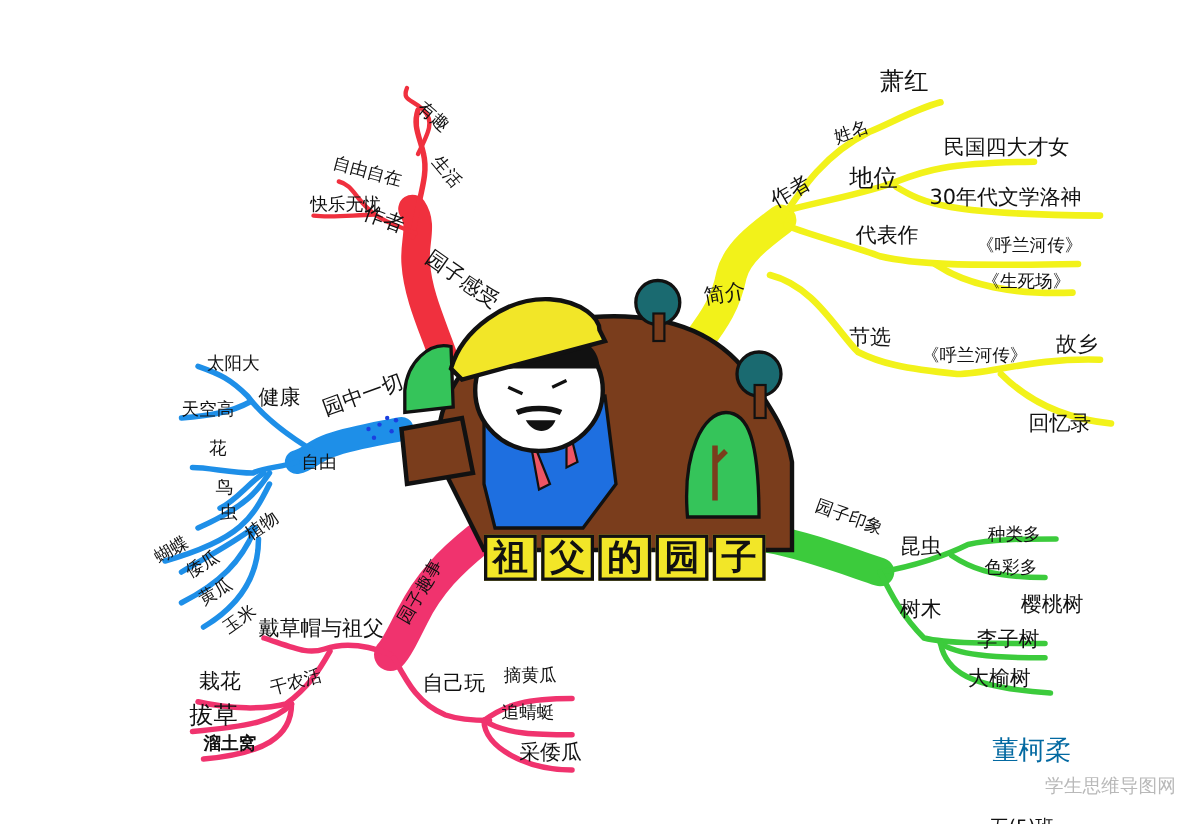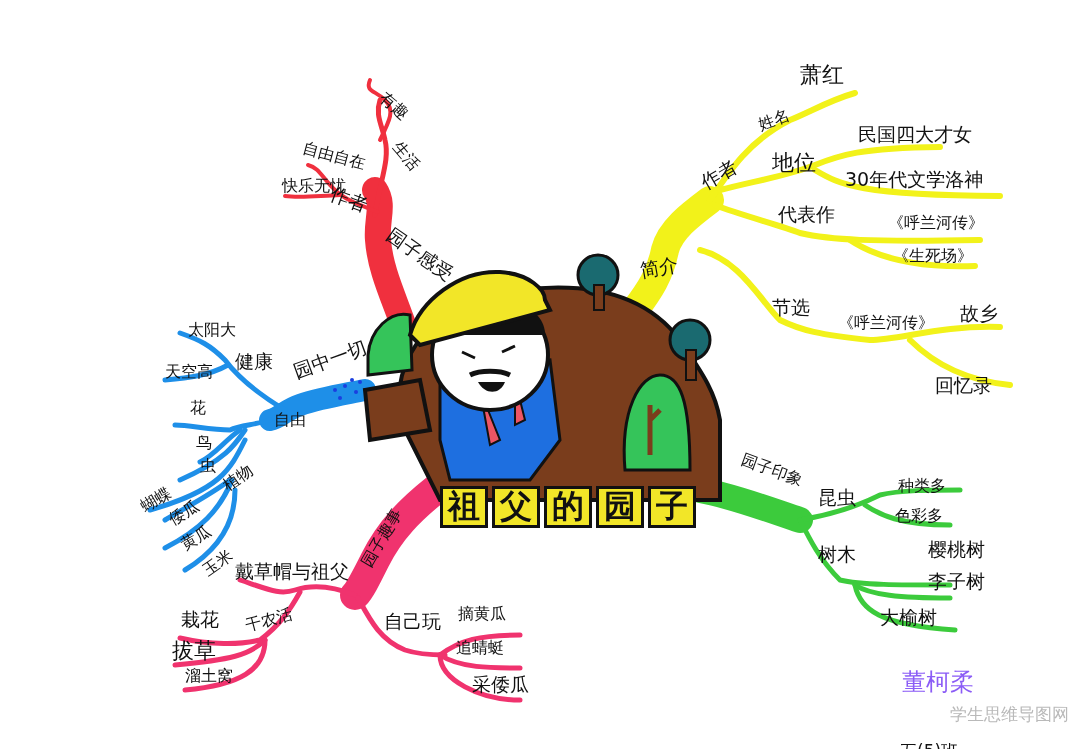--- a/index.html
+++ b/index.html
@@ -3,21 +3,21 @@
 <meta charset="utf-8">
 <style>
   html,body{margin:0;padding:0;background:#ffffff;}
   body{width:1080px;height:749px;position:relative;overflow:hidden;font-family:"DejaVu Sans",sans-serif;}
   #canvas{position:absolute;left:0;top:0;width:1080px;height:749px;}
   .lbl{position:absolute;color:#111;font-size:19px;line-height:1;white-space:nowrap;font-family:"DejaVu Sans",sans-serif;}
   .lbl.sm{font-size:16px;}
   .lbl.lg{font-size:22px;}
   .title-box{position:absolute;top:486px;left:440px;display:flex;gap:4px;}
   .title-char{width:48px;height:42px;background:#f2e628;border:3px solid #111;display:flex;align-items:center;justify-content:center;font-size:32px;font-weight:bold;color:#111;box-sizing:border-box;}
-  .signature{position:absolute;left:902px;top:666px;font-size:24px;color:#8b5cf6;}
+  .signature{position:absolute;left:902px;top:666px;font-size:24px;color:#0369a1;}
   .class-name{position:absolute;left:900px;top:704px;font-size:17px;color:#111;margin-top:36px;}
   .watermark{position:absolute;left:950px;top:703px;font-size:17px;color:#b9b9b9;}
 </style>
 </head>
 <body>
 
 <svg id="canvas" viewBox="0 0 1080 749" xmlns="http://www.w3.org/2000/svg">
 
   <g fill="none" stroke="#f0303e" stroke-linecap="round">
     <path d="M405 330 C395 300 380 270 378 240 C376 220 385 205 375 190" stroke-width="26"></path>
@@ -155,30 +155,30 @@
 <div class="lbl sm" style="left:140px;top:492px;transform:rotate(-30deg);">蝴蝶</div>
 <div class="lbl sm" style="left:168px;top:505px;transform:rotate(-30deg);">倭瓜</div>
 <div class="lbl sm" style="left:180px;top:530px;transform:rotate(-30deg);">黄瓜</div>
 <div class="lbl sm" style="left:202px;top:555px;transform:rotate(-35deg);">玉米</div>
 
 <div class="lbl sm" style="left:350px;top:530px;transform:rotate(-60deg);">园子趣事</div>
 <div class="lbl" style="left:235px;top:562px;">戴草帽与祖父</div>
 <div class="lbl sm" style="left:245px;top:612px;transform:rotate(-15deg);">干农活</div>
 <div class="lbl" style="left:165px;top:610px;margin-left:16px;">栽花</div>
 <div class="lbl lg" style="left:172px;top:640px;">拔草</div>
-<div class="lbl sm" style="left:185px;top:668px;">溜土窝</div>
+<div class="lbl sm" style="left:185px;top:668px;font-weight:bold;">溜土窝</div>
 <div class="lbl" style="left:384px;top:612px;">自己玩</div>
 <div class="lbl sm" style="left:458px;top:606px;">摘黄瓜</div>
 <div class="lbl sm" style="left:456px;top:640px;">追蜻蜓</div>
 <div class="lbl" style="left:472px;top:675px;">采倭瓜</div>
 
 <div class="lbl sm" style="left:740px;top:462px;transform:rotate(20deg);">园子印象</div>
 <div class="lbl" style="left:818px;top:488px;">昆虫</div>
 <div class="lbl sm" style="left:898px;top:478px;">种类多</div>
 <div class="lbl sm" style="left:895px;top:508px;">色彩多</div>
 <div class="lbl" style="left:818px;top:545px;text-align:right;">树木</div>
 <div class="lbl" style="left:895px;top:540px;margin-left:33px;">樱桃树</div>
-<div class="lbl" style="left:928px;top:572px;">李子树</div>
+<div class="lbl" style="left:888px;top:572px;">李子树</div>
 <div class="lbl" style="left:880px;top:608px;">大榆树</div>
 
 <div class="signature">董柯柔</div>
 <div class="class-name">五(5)班</div>
 <div class="watermark">学生思维导图网</div>
 
 </body></html>

